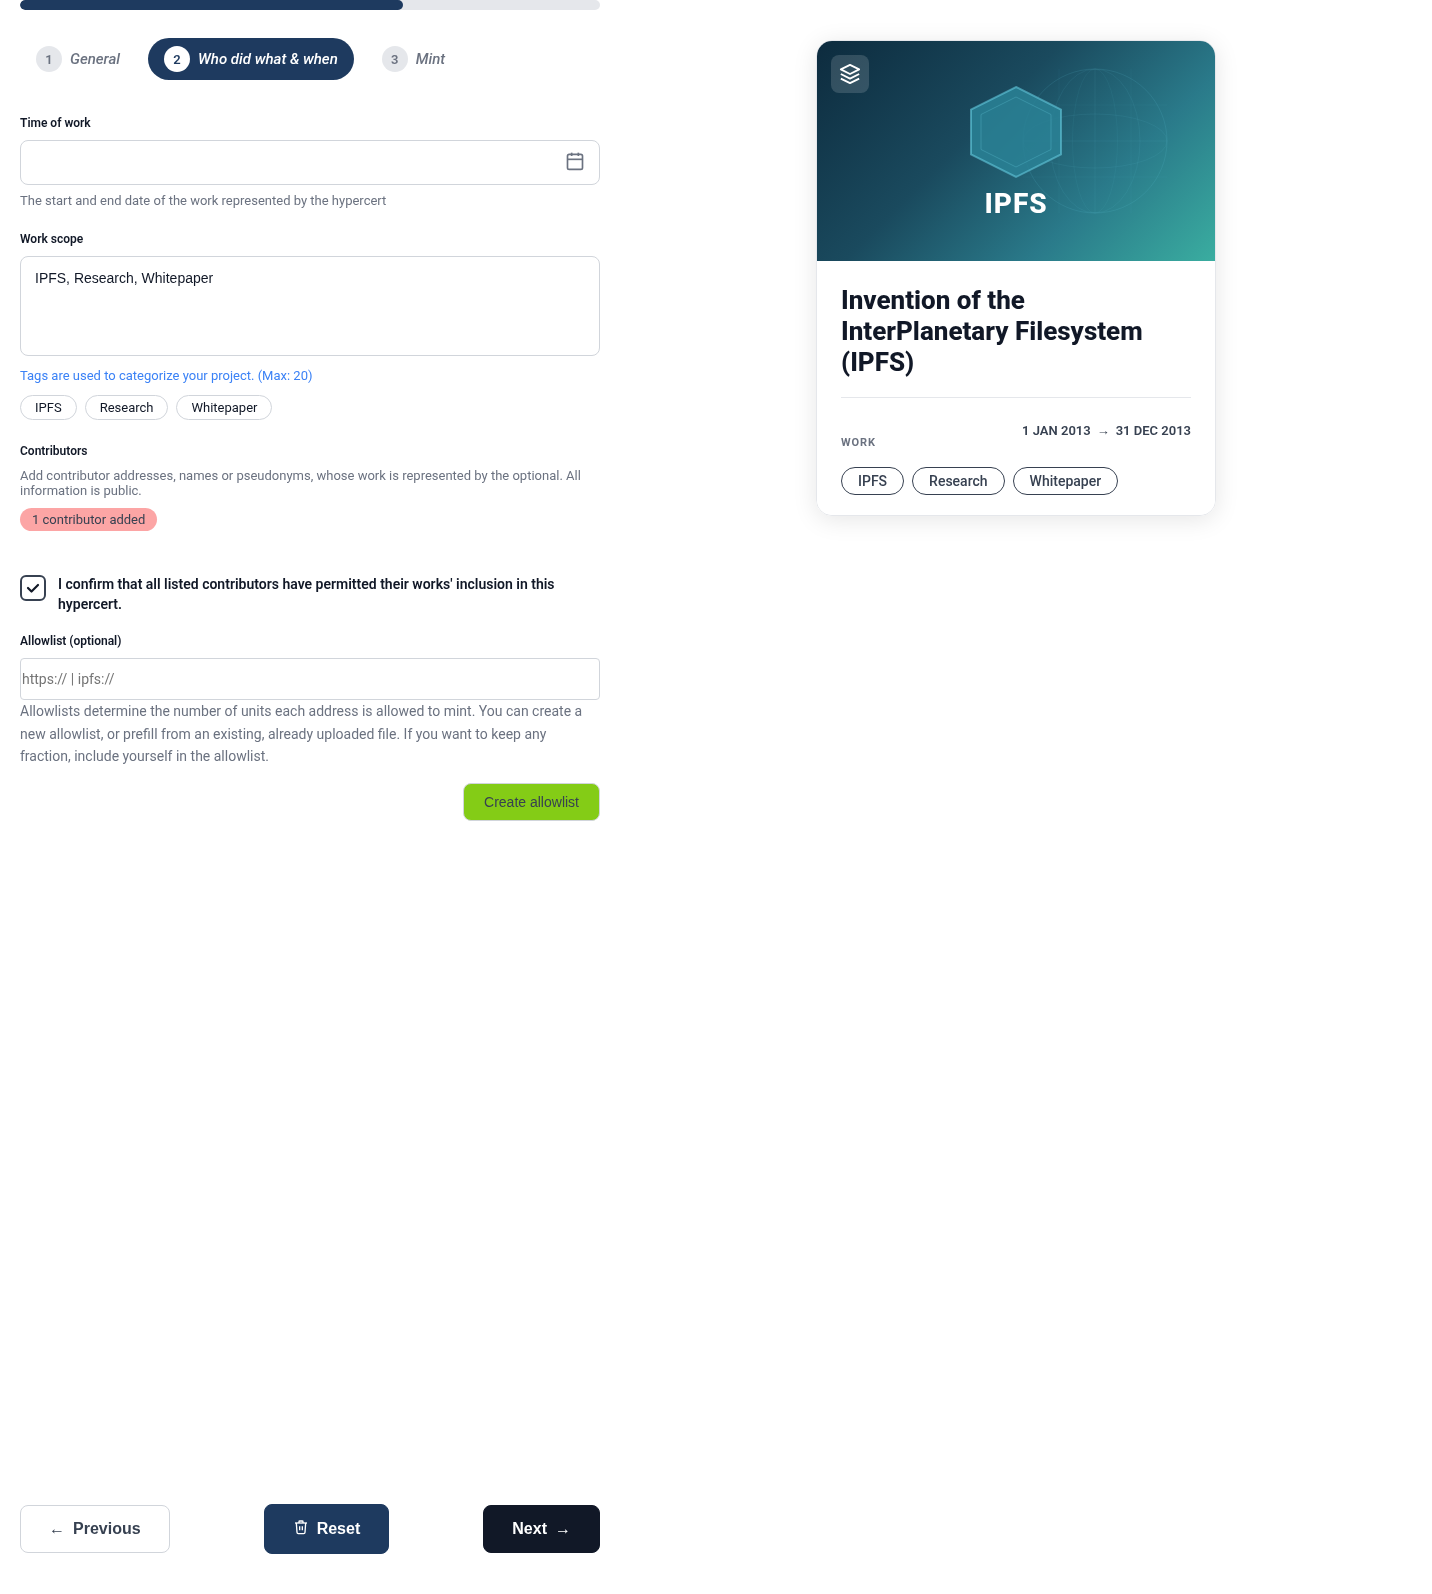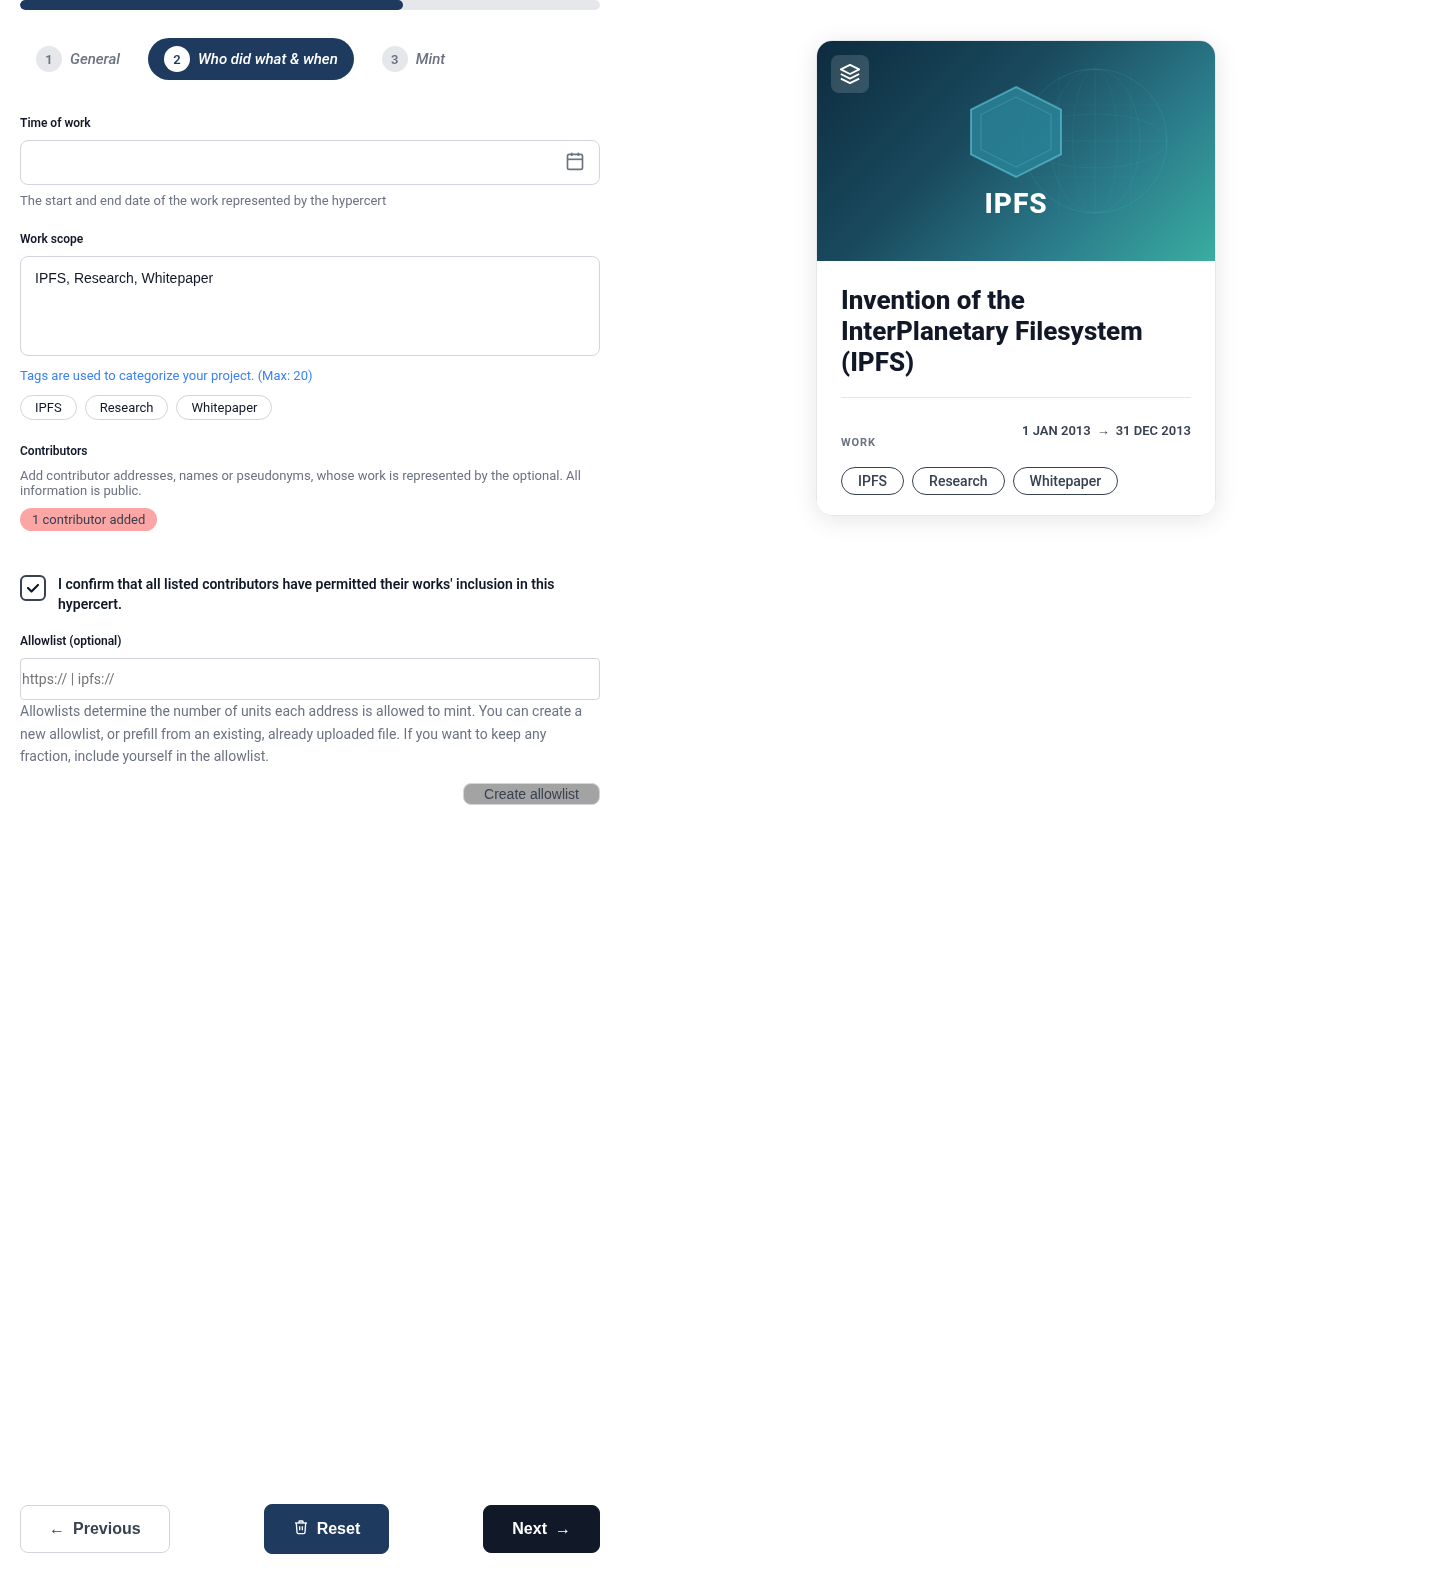--- a/index.html
+++ b/index.html
@@ -232,25 +232,25 @@
       font-size: 14px;
       color: #6b7280;
       line-height: 1.6;
     }
     .create-allowlist-btn {
       display: block;
       margin-left: auto;
       margin-top: 16px;
       border: 1px solid #d1d5db;
       border-radius: 8px;
-      padding: 2px 20px;
+      padding: 10px 20px;
       font-size: 14px;
       font-weight: 500;
       color: #374151;
-      background: #a3a3a3;
+      background: #84cc16;
       cursor: pointer;
     }
 
     
     .bottom-nav {
       display: flex;
       align-items: center;
       justify-content: space-between;
       margin-top: auto;
       padding-top: 40px;

